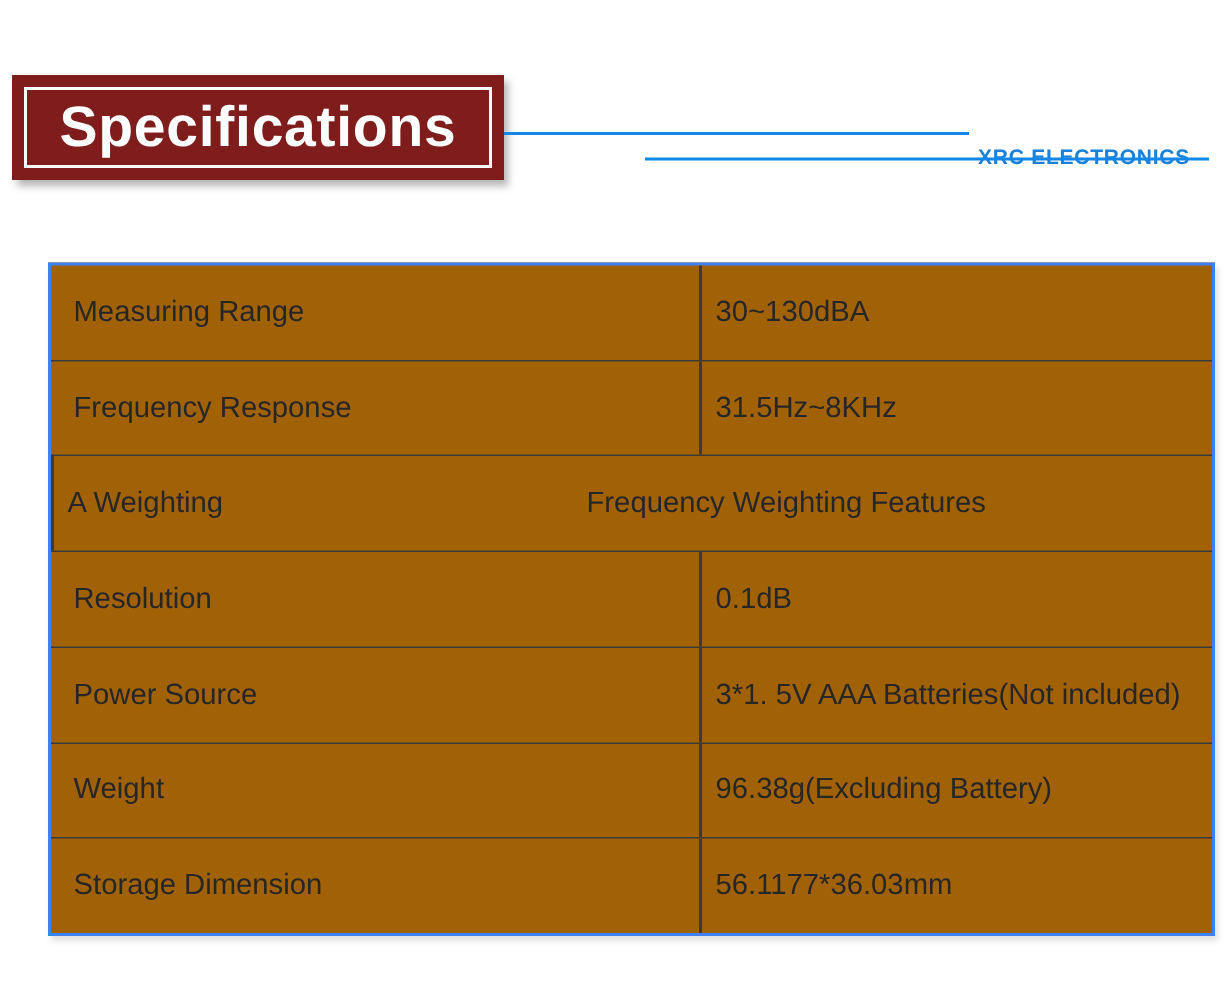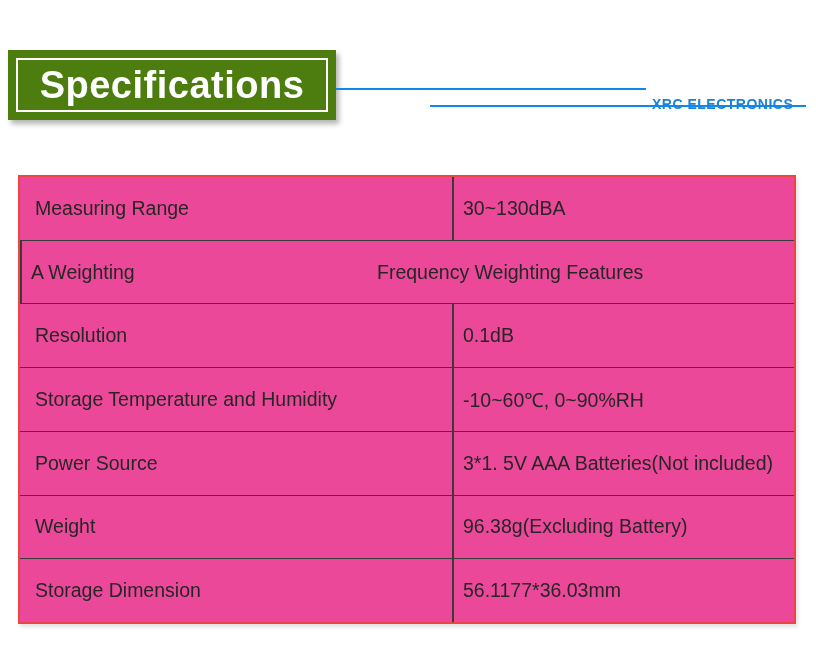--- a/index.html
+++ b/index.html
@@ -16,21 +16,21 @@
     overflow: hidden;
   }
 
   
   .title-box {
     position: absolute;
     left: 8px;
     top: 50px;
     width: 328px;
     height: 70px;
-    background: #4d7c0f;
+    background: #7f1d1d;
     box-shadow: 3px 4px 5px rgba(90, 90, 90, 0.45);
     display: flex;
     align-items: center;
     justify-content: center;
   }
   .title-frame {
     position: absolute;
     left: 8px;
     right: 8px;
     top: 8px;
@@ -67,27 +67,27 @@
     color: #1a80d8;
     font-weight: bold;
     font-size: 14px;
     letter-spacing: 0.5px;
     white-space: nowrap;
   }
 
   
   .spec-table {
     position: absolute;
-    left: 18px;
+    left: 32px;
     top: 175px;
     width: 778px;
     height: 449px;
     box-sizing: border-box;
-    border: 2px solid #ef4444;
-    background: #ec4899;
+    border: 2px solid #3b82f6;
+    background: #a16207;
     display: flex;
     flex-direction: column;
     box-shadow: 2px 3px 4px rgba(0, 0, 0, 0.12);
   }
   .spec-row {
     flex: 1;
     display: flex;
     border-top: 1.5px solid #3a3a3a;
     min-height: 0;
   }
@@ -129,36 +129,36 @@
 
   <div class="rule rule-bottom"></div>
 
   <div class="spec-table" id="spec-table">
     <div class="spec-row">
       <div class="cell label">Measuring Range</div>
       <div class="cell value">30~130dBA</div>
     </div>
 
 
+    <div class="spec-row">
+      <div class="cell label">Frequency Response</div>
+      <div class="cell value">31.5Hz~8KHz</div>
+    </div>
 
     <div class="spec-row">
       <div class="cell value">A Weighting</div>
       <div class="cell label">Frequency Weighting Features</div>
     </div>
 
     <div class="spec-row">
       <div class="cell label">Resolution</div>
       <div class="cell value">0.1dB</div>
     </div>
 
 
-    <div class="spec-row">
-      <div class="cell label">Storage Temperature and Humidity</div>
-      <div class="cell value">-10~60℃, 0~90%RH</div>
-    </div>
 
     <div class="spec-row">
       <div class="cell label">Power Source</div>
       <div class="cell value">3*1. 5V AAA Batteries(Not included)</div>
     </div>
 
     <div class="spec-row">
       <div class="cell label">Weight</div>
       <div class="cell value">96.38g(Excluding Battery)</div>
     </div>

